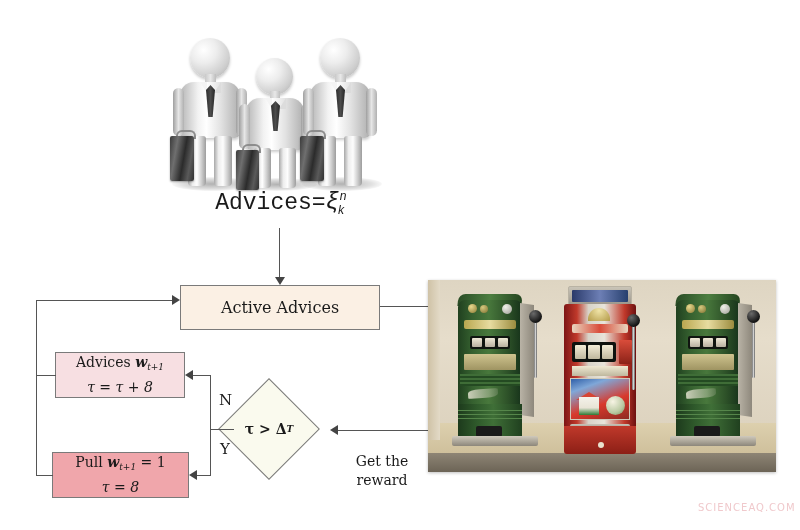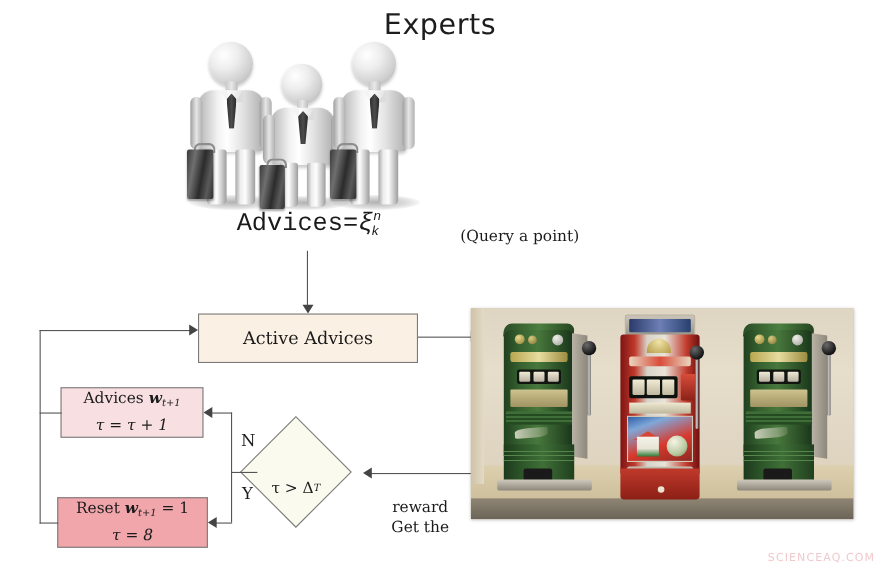--- a/index.html
+++ b/index.html
@@ -174,26 +174,27 @@
 
   #diamond-tau {
     left: 233px; top: 393px;
     width: 72px; height: 72px;
     background: #fafaee;
     border: 1.2px solid #7a7a7a;
     box-sizing: border-box;
     transform: rotate(45deg);
   }
   #diamond-label {
-    left: 233px; top: 408px;
+    left: 233px; top: 393px;
     width: 72px; height: 72px;
     display: flex; align-items: center; justify-content: center;
     font-family: "DejaVu Serif", serif;
     font-size: 14px;
     white-space: nowrap;
+    font-weight: bold;
   }
 
   
   .line { position: absolute; background: #555; }
   .hline { height: 1.2px; }
   .vline { width: 1.2px; }
   .arrow {
     position: absolute;
     width: 0; height: 0;
     border-style: solid;
@@ -395,21 +396,20 @@
     font-size: 10px;
     letter-spacing: 1px;
     color: #f0c9cc;
   }
 </style>
 </head>
 <body>
 
 <div id="stage">
 
-  <div class="abs" id="experts-title">Experts</div>
 
   <div class="abs" id="experts-group">
 
     <div class="expert" style="left:10px; width:82px; height:150px;">
       <div class="shadow" style="left:2px; bottom:-3px; width:80px; height:14px;"></div>
       <div class="head" style="left:20px; top:0px; width:40px; height:40px;"></div>
       <div class="neck" style="left:35px; top:36px; width:11px; height:10px;"></div>
       <div class="torso" style="left:10px; top:44px; width:60px; height:56px;"></div>
       <div class="collarL" style="left:30px; top:44px; border-width:0 7px 11px 0; border-color:transparent #f4f4f4 transparent transparent;"></div>
       <div class="collarR" style="left:44px; top:44px; border-width:0 0 11px 7px; border-color:transparent transparent #dcdcdc transparent;"></div>
@@ -456,36 +456,35 @@
   </div>
 
   <div class="abs" id="advices-label">
     <span>Advices=</span><span class="sym">ξ</span><sup>n</sup><sub>k</sub>
   </div>
 
   <div class="line vline abs" style="left:279px; top:228px; height:50px;"></div>
   <div class="arrow arrow-down abs" style="left:275px; top:277px;"></div>
 
   <div class="abs" id="pull-arm-label">
-    <div>(Query a point)</div>
   </div>
 
   <div class="fbox" id="box-active-learner">
     <span class="ln">Active Advices</span>
   </div>
 
   <div class="line hline abs" style="left:380px; top:306px; width:56px;"></div>
   <div class="arrow arrow-right abs" style="left:428px; top:301px;"></div>
 
   <div class="line hline abs" style="left:337px; top:430px; width:100px;"></div>
   <div class="arrow arrow-left abs" style="left:330px; top:425px;"></div>
 
   <div class="abs" id="get-reward-label">
+    <div>Get the</div>
     <div>reward</div>
-    <div>Get the</div>
   </div>
 
   <div class="abs" id="diamond-tau"></div>
   <div class="abs" id="diamond-label">
     <span>τ &gt; Δ</span>
       <span class="sub mi">T</span>
   </div>
 
   <div class="line hline abs" style="left:210px; top:429px; width:24px;"></div>
 
@@ -495,25 +494,25 @@
   <div class="arrow arrow-left abs" style="left:185px; top:370px;"></div>
 
   <div class="line hline abs" style="left:196px; top:475px; width:15px;"></div>
   <div class="arrow arrow-left abs" style="left:189px; top:470px;"></div>
 
   <div class="abs" id="branch-n-label">N</div>
   <div class="abs" id="branch-y-label">Y</div>
 
   <div class="fbox" id="box-update">
     <span class="ln"><span>Advices </span><span class="bold-w">w</span><span class="sub mi">t+1</span></span>
-    <span class="ln mi">τ = τ + 1</span>
+    <span class="ln mi">τ = τ + 8</span>
   </div>
 
   <div class="fbox" id="box-reset">
-    <span class="ln"><span>Reset </span><span class="bold-w">w</span><span class="sub mi">t+1</span><span> = 1</span></span>
+    <span class="ln"><span>Pull </span><span class="bold-w">w</span><span class="sub mi">t+1</span><span> = 1</span></span>
     <span class="ln mi">τ = 8</span>
   </div>
 
   <div class="line hline abs" style="left:36px; top:375px; width:20px;"></div>
   <div class="line hline abs" style="left:36px; top:475px; width:17px;"></div>
   <div class="line vline abs" style="left:36px; top:300px; height:176px;"></div>
   <div class="line hline abs" style="left:36px; top:300px; width:137px;"></div>
   <div class="arrow arrow-right abs" style="left:172px; top:295px;"></div>
 
   <div class="abs" id="slot-photo">

